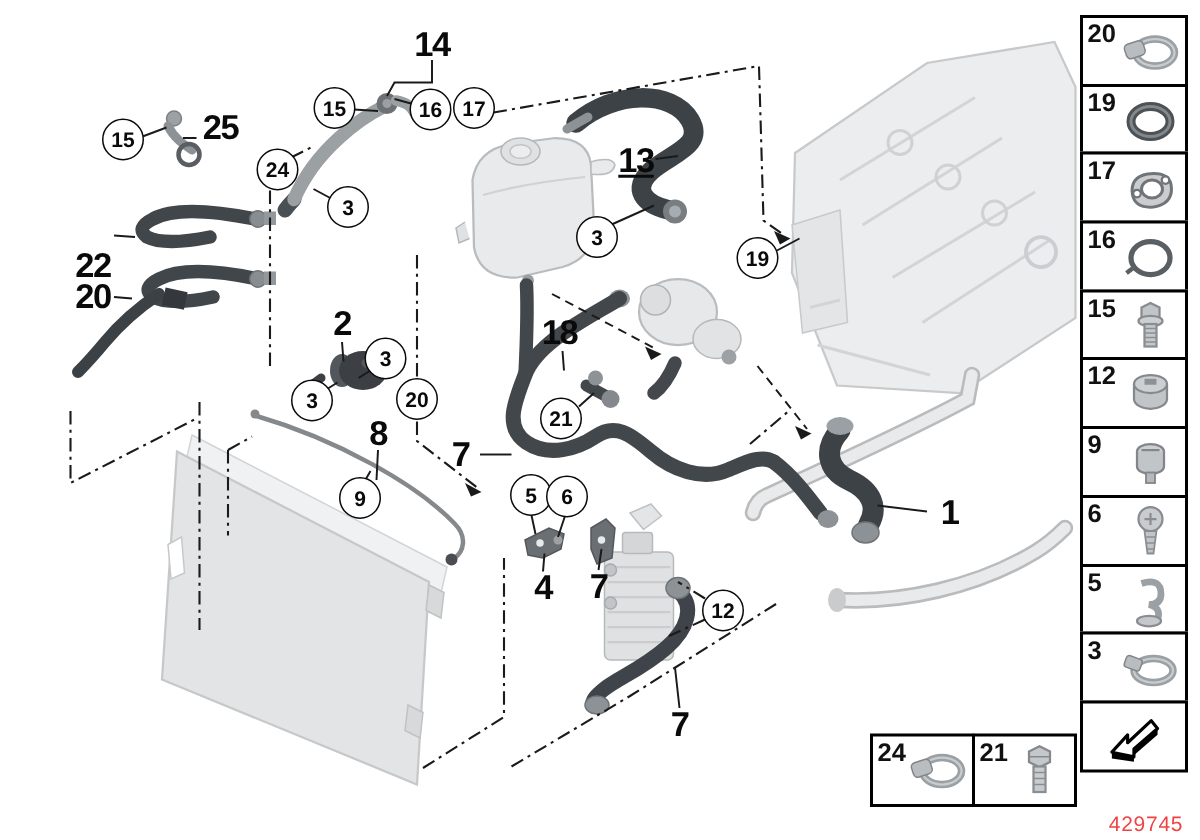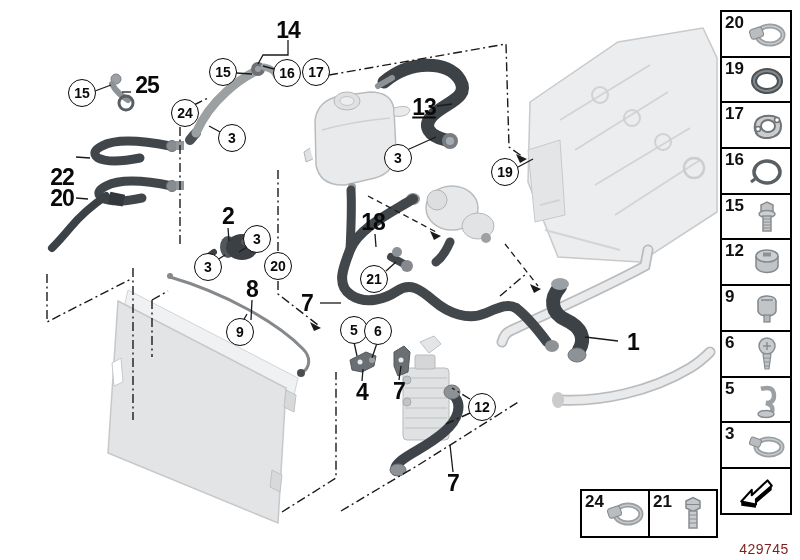--- a/index.html
+++ b/index.html
@@ -19,21 +19,21 @@
         background:#fff;position:relative;}
   .cell:first-child{margin-top:0;}
   .cell .num{position:absolute;left:3px;top:1px;font-weight:700;font-size:17px;}
   .cell svg{position:absolute;right:2px;top:3px;width:42px;height:40px;}
   .cell.arrowcell svg{left:10px;top:2px;width:50px;height:42px;}
   
   #legend-bottom{position:absolute;left:580px;top:489px;display:flex;}
   #legend-bottom .cell{width:70px;height:49px;margin-top:0;margin-left:-2px;}
   #legend-bottom .cell:first-child{margin-left:0;}
   #diagram-number{position:absolute;left:728px;top:541px;width:72px;text-align:center;
-                  font-size:14px;color:#7f1d1d;letter-spacing:0.5px;}
+                  font-size:14px;color:#ef4444;letter-spacing:0.5px;}
 </style>
 </head>
 <body>
 
 <div id="stage">
 
   <svg id="scene" width="800" height="560" viewBox="0 0 800 560">
 
     <g>
       <path d="M530,102 L618,42 L703,28 L717,58 L717,212 L640,262 L558,257 L528,182 Z" fill="#ecedee" stroke="#c7c9cb" stroke-width="1.5"></path>

